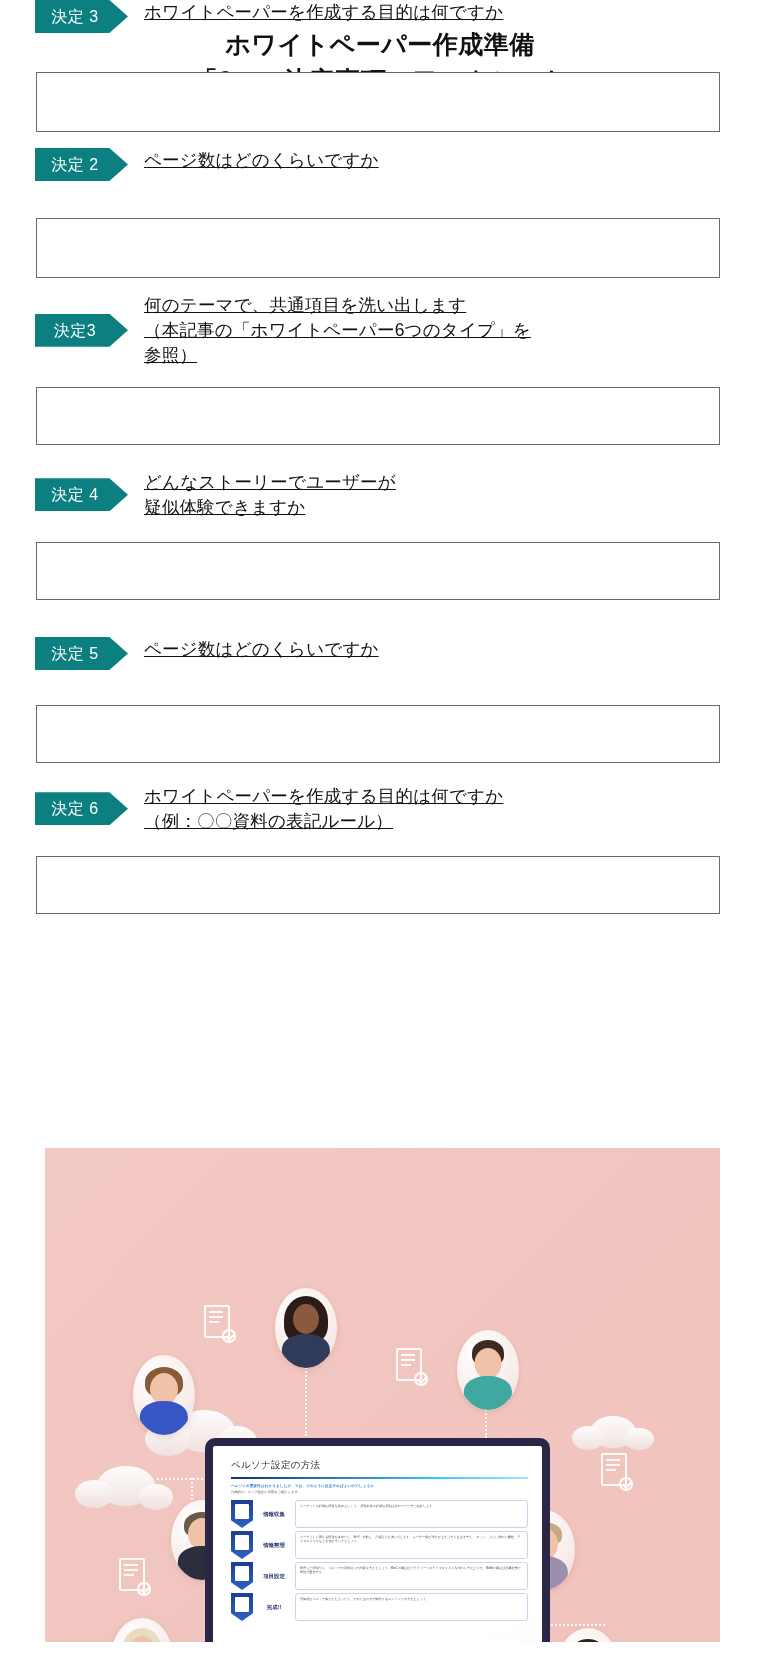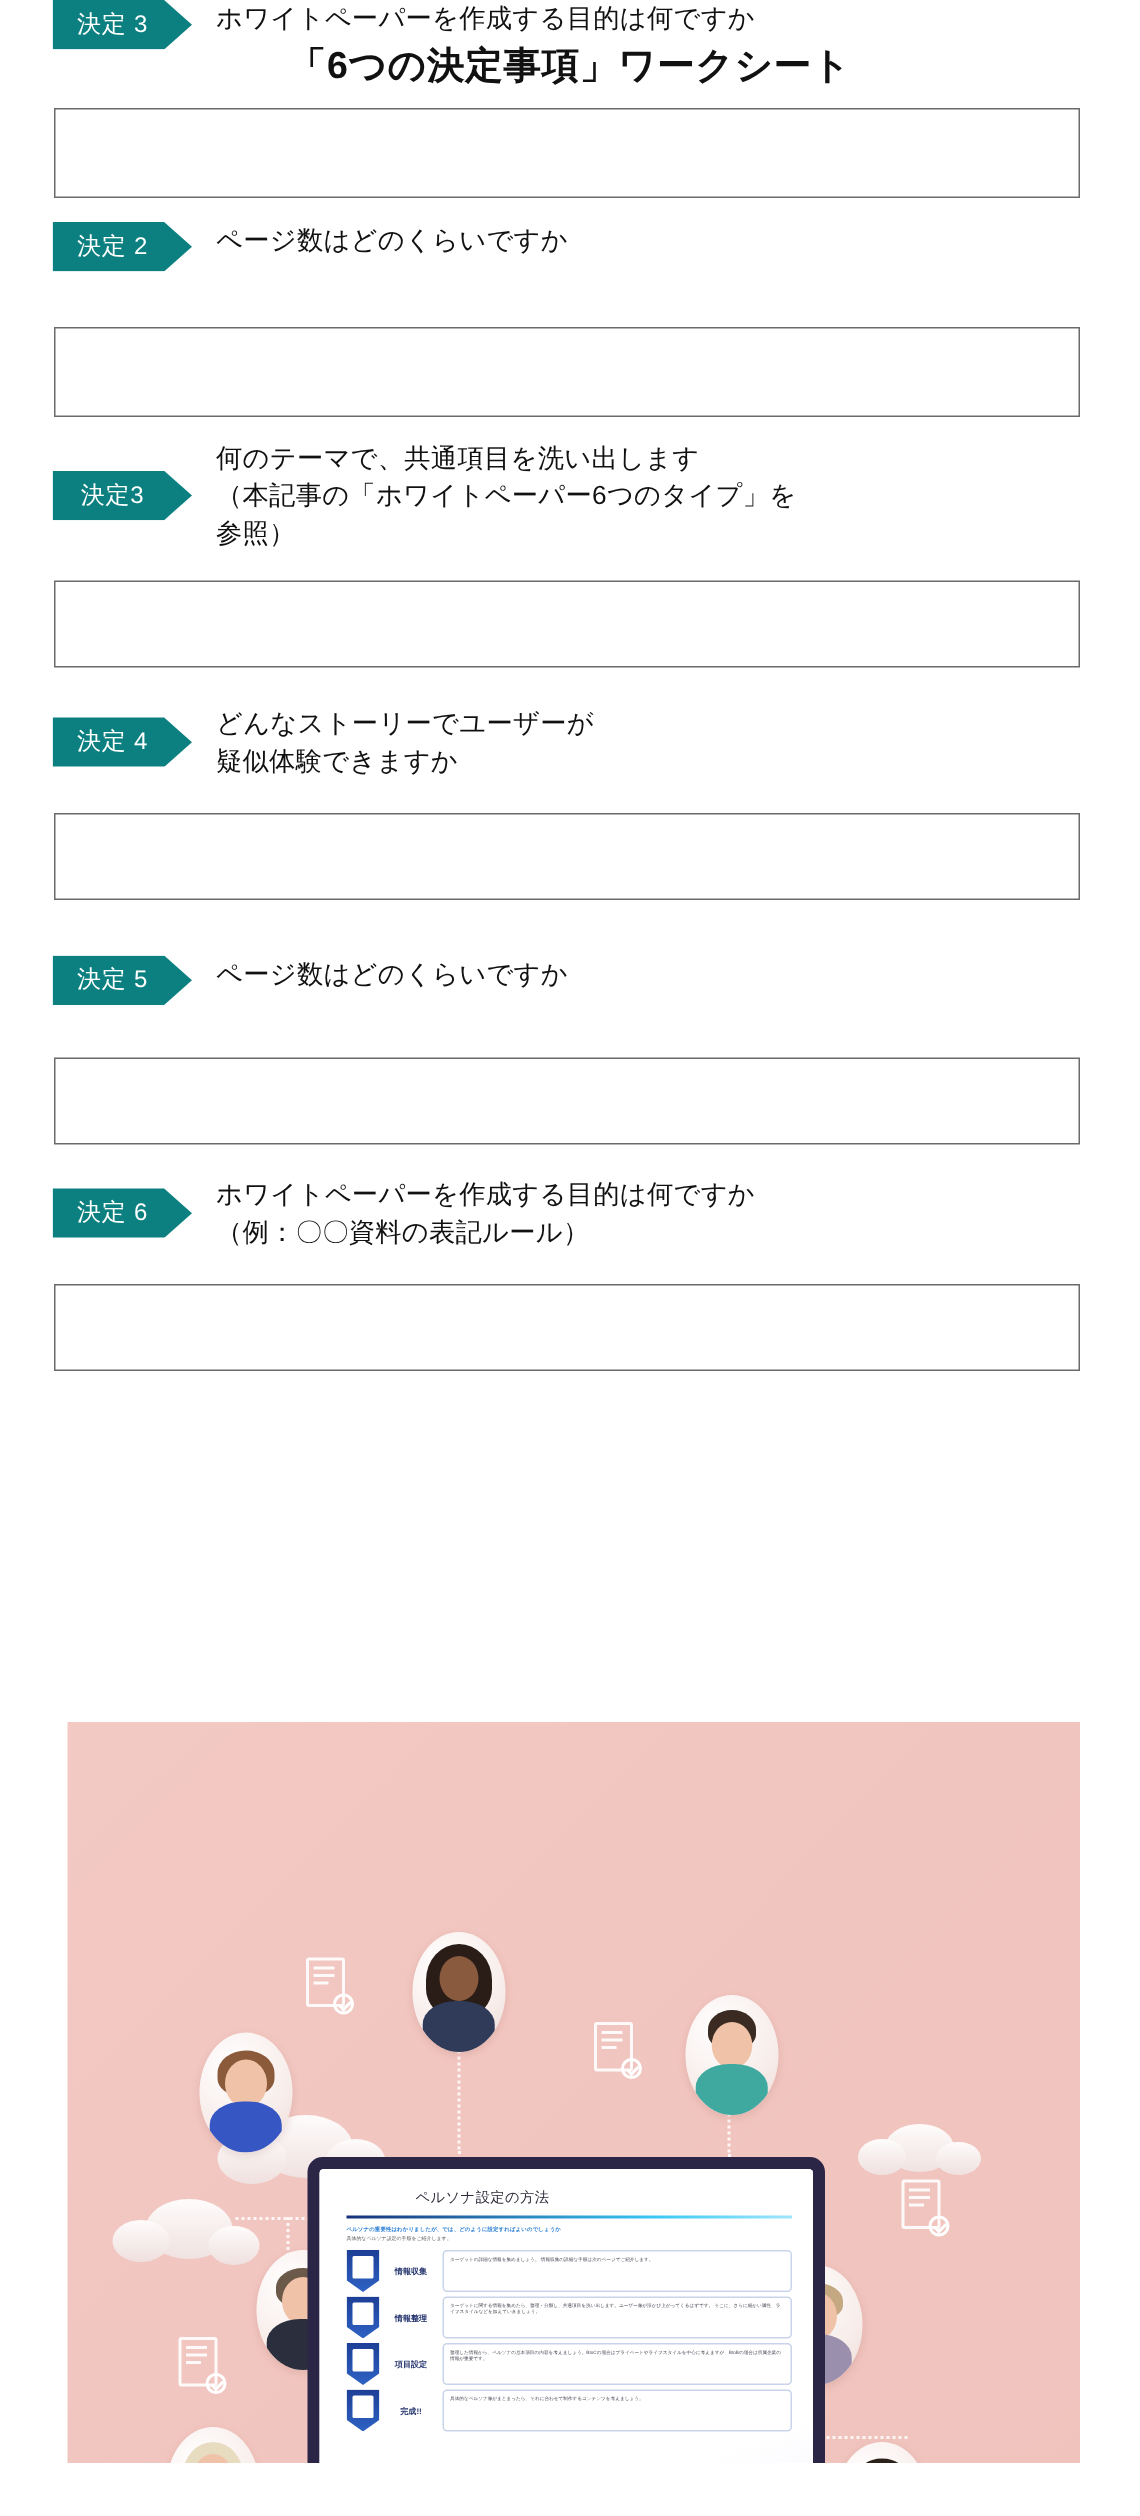--- a/index.html
+++ b/index.html
@@ -65,20 +65,21 @@
   }
 
   .q-text {
     flex: 1 1 auto;
     padding-left: 16px;
     font-size: 17.5px;
     line-height: 1.42;
     color: #111111;
     letter-spacing: 0.2px;
     white-space: pre-line;
+    text-decoration: underline;
   }
 
   
   .dec-head.center { align-items: center; }
 
   .answer-box {
     position: absolute;
     left: 36px;
     width: 684px;
     border: 1px solid #6b6b6b;
@@ -174,21 +175,21 @@
     width:345px; height:296px; background:#2b2546; border-radius:10px;
     padding:8px 8px 10px 8px;
   }
   .screen {
     width:100%; height:100%; background:#ffffff; border-radius:3px;
     position:relative; overflow:hidden;
     box-shadow: inset 0 0 0 1px #e7e7ef;
   }
   .screen-inner { position:absolute; inset:0; padding:13px 14px 10px 18px;
                   background:linear-gradient(160deg,#ffffff 72%, #f2edfa 100%); }
-  .slide-title { font-size:9.5px; color:#2d2d3a; letter-spacing:.3px;margin-left:46px; }
+  .slide-title { font-size:9.5px; color:#2d2d3a; letter-spacing:.3px; }
   .slide-rule  { margin-top:5px; height:2px;
                  background:linear-gradient(90deg,#15307a,#3bc9f5 70%,#9fe6fb); }
   .slide-sub   { margin-top:5px; font-size:3.6px; color:#2a7fd4; font-weight:bold;
                  letter-spacing:.1px; }
   .slide-sub2  { margin-top:2px; font-size:3.3px; color:#555; }
   .steps { margin-top:6px; }
   .step  { display:flex; align-items:stretch; margin-bottom:3px; height:28px; }
   .step-ico {
     flex:0 0 22px; background:linear-gradient(180deg,#1d3f96,#2e62c4);
     clip-path: polygon(0 0,100% 0,100% 72%,50% 100%,0 72%);
@@ -204,20 +205,21 @@
   .step-desc { flex:1; border:0.6px solid #c9d4ea; border-radius:3px;
                background:#ffffff; padding:3px 4px; font-size:3.1px;
                line-height:1.45; color:#4a4a58; overflow:hidden; }
 </style>
 </head>
 <body>
 
 <div class="page">
 
   <div class="title-block">
+    <div class="title-line">ホワイトペーパー作成準備</div>
     <div class="title-line">「6つの決定事項」ワークシート</div>
   </div>
 
   <div class="decision" style="top:0px;">
     <div class="dec-head">
       <div class="badge">決定 3</div>
       <div class="q-text">ホワイトペーパーを作成する目的は何ですか</div>
     </div>
     <div class="answer-box" style="top:72px;height:60px;"></div>
   </div>

